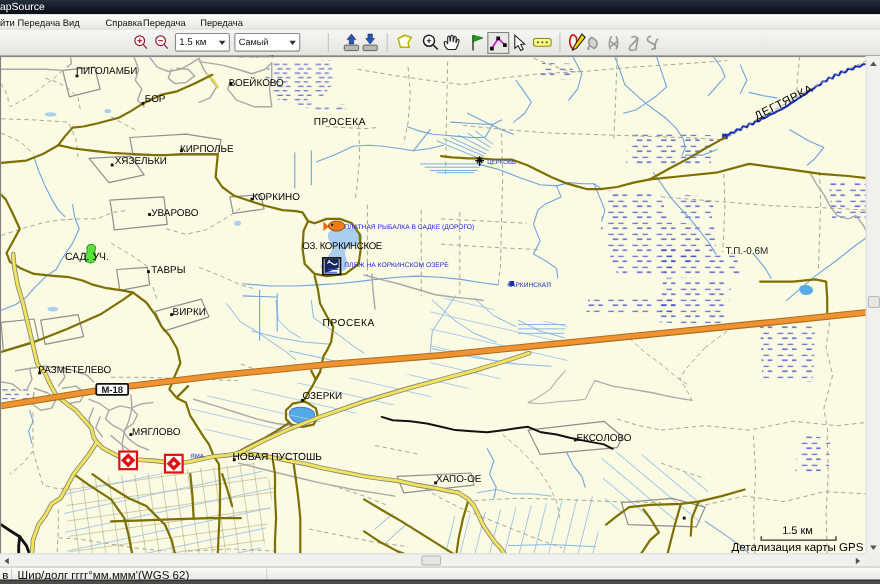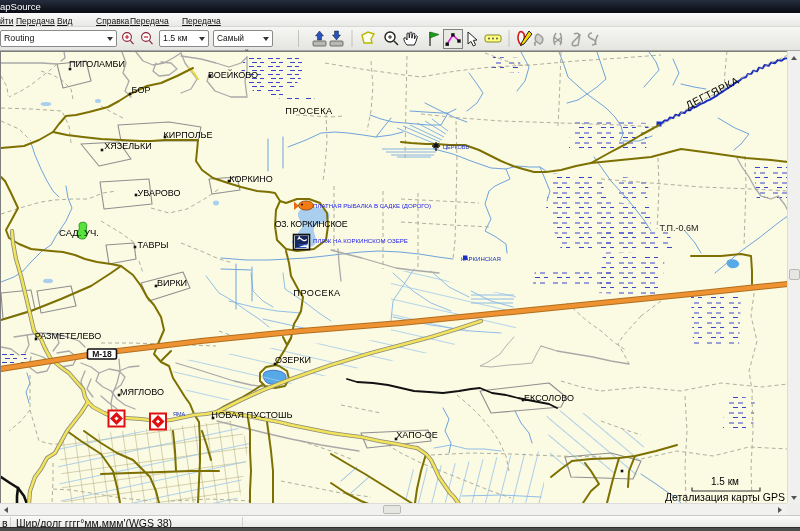--- a/index.html
+++ b/index.html
@@ -1,19 +1,19 @@
 <!DOCTYPE html>
 <html><head><meta charset="utf-8">
 <style>
 *{margin:0;padding:0;box-sizing:border-box;}
 body{width:800px;height:531px;font-family:"Liberation Sans",sans-serif;overflow:hidden;position:relative;background:#ece9e2;}
 #titlebar{position:absolute;left:0;top:0;width:800px;height:13px;background:linear-gradient(#262e3e,#10141d 70%,#0b0e14);text-align:center;}
 #titlebar span{position:absolute;left:0px;top:1px;color:#fff;font-size:9.5px;}
 #menubar{position:absolute;left:0;top:13px;width:800px;height:14px;background:linear-gradient(#fbfbfb,#e8e8e6);border-bottom:1px solid #d8d8d4;}
-.mi{position:absolute;top:2.5px;font-size:8.5px;color:#111;text-decoration:underline;}
+.mi{position:absolute;top:2.5px;font-size:8.5px;color:#111;}
 #toolbar{position:absolute;left:0;top:27px;width:800px;height:24px;background:linear-gradient(#f6f6f4,#e4e4e0);border-bottom:1px solid #a8a8a2;}
 .combo{position:absolute;top:3px;height:17px;background:#fff;border:1px solid #8a8a8a;border-radius:2px;font-size:8.8px;color:#111;line-height:15px;padding-left:3px;}
 .combo .arr{position:absolute;right:3px;top:6px;width:0;height:0;border-left:3.5px solid transparent;border-right:3.5px solid transparent;border-top:4px solid #333;}
 .tsep{position:absolute;top:3px;width:1px;height:17px;background:#c2c2be;}
 #map{position:absolute;left:0;top:51px;width:787px;height:452px;border-top:1px solid #7e7e7e;border-left:1px solid #7e7e7e;}
 #vsb{position:absolute;left:787px;top:51px;width:13px;height:452px;background:#f0f0ee;border-left:1px solid #dcdcda;}
 #hsb{position:absolute;left:0;top:503px;width:787px;height:12px;background:#f1f1ef;border-top:1px solid #dcdcda;}
 #corner{position:absolute;left:787px;top:503px;width:13px;height:12px;background:#eeeeec;}
 #statusbar{position:absolute;left:0;top:515px;width:800px;height:12px;background:linear-gradient(#fcfcfc,#e9e9e7);border-top:1px solid #c8c8c4;font-size:10.5px;color:#111;}
 #bottomstrip{position:absolute;left:0;top:527px;width:800px;height:4px;background:#4c4c4c;border-top:1px solid #2e2e2e;}
@@ -25,21 +25,20 @@
   </div>
 <div id="menubar">
 <span class="mi" style="left:0px">йти</span>
 <span class="mi" style="left:16px">Передача</span>
 <span class="mi" style="left:57px">Вид</span>
 <span class="mi" style="left:96px">Справка</span>
 <span class="mi" style="left:130px">Передача</span>
 <span class="mi" style="left:182px">Передача</span>
 </div>
 <div id="toolbar">
-<div class="combo" style="left:0px;width:117px;">Routing<span class="arr"></span></div>
 <svg style="position:absolute;left:120px;top:4px" width="38" height="17">
  <g stroke="#8a2038" fill="none" stroke-width="1.1">
   <circle cx="7" cy="6" r="4.4" fill="#fff"></circle>
         <path d="M10.2 9.4l3.3 3.8"></path>
   <circle cx="26" cy="6" r="4.4" fill="#fff"></circle>
         <path d="M29.2 9.4l3.3 3.8"></path>
  </g>
  <path d="M5 6h4 M7 4v4" stroke="#c02020" stroke-width="1.2"></path>
  <path d="M24 6h4" stroke="#c02020" stroke-width="1.2"></path>
 </svg>
@@ -429,15 +428,15 @@
 </div>
 <div id="hsb">
  <div style="position:absolute;left:4px;top:3px;width:0;height:0;border-top:3.5px solid transparent;border-bottom:3.5px solid transparent;border-right:4.5px solid #555;"></div>
  <div style="position:absolute;left:778px;top:3px;width:0;height:0;border-top:3.5px solid transparent;border-bottom:3.5px solid transparent;border-left:4.5px solid #555;"></div>
  <div style="position:absolute;left:383px;top:1px;width:18px;height:9px;background:#e6e6e2;border:1px solid #b8b8b4;border-radius:2px;"></div>
 </div>
 <div id="corner"></div>
 <div id="statusbar">
  <span style="position:absolute;left:2px;top:1px;">в</span>
  <span class="ssep" style="left:10px"></span>
- <span style="position:absolute;left:16px;top:1px;">Шир/долг гггг°мм.ммм'(WGS 38)</span>
+ <span style="position:absolute;left:16px;top:1px;">Шир/долг гггг°мм.ммм'(WGS 62)</span>
  <span class="ssep" style="left:242px"></span>
 </div>
 <div id="bottomstrip"></div>
 </body></html>

